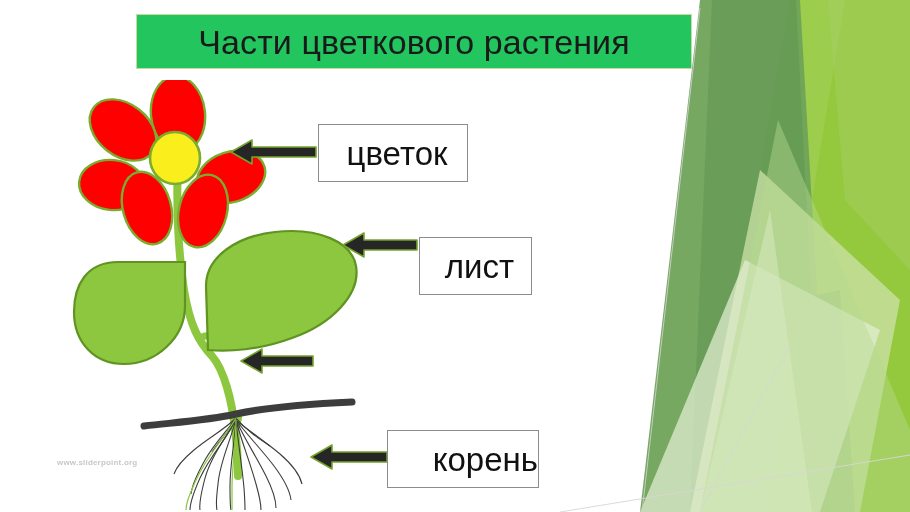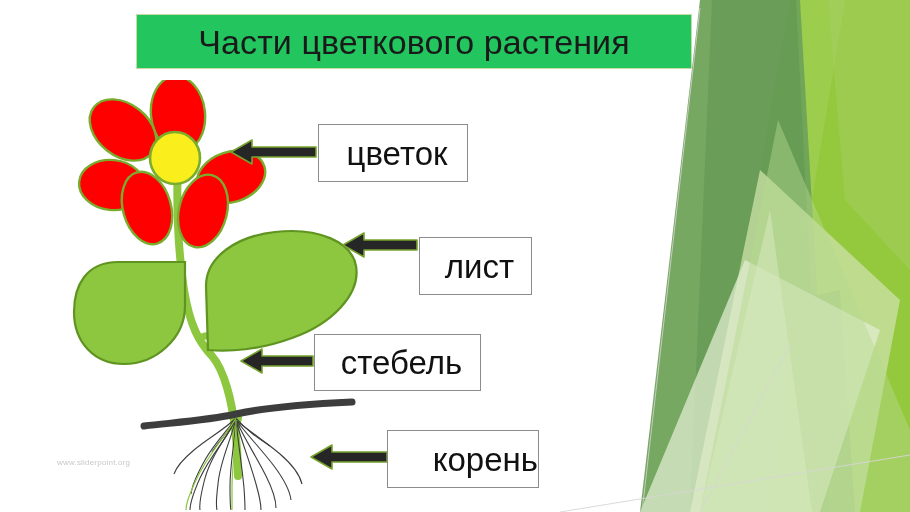--- a/index.html
+++ b/index.html
@@ -90,20 +90,21 @@
 
   
   #watermark {
     position: absolute;
     left: 57px;
     top: 458px;
     font-size: 8px;
     color: #C8C8C8;
     letter-spacing: 0.2px;
     white-space: nowrap;
+    font-weight: bold;
   }
 </style>
 </head>
 <body>
 
 <div id="slide">
 
   <svg id="bg-decor" viewBox="0 0 910 512">
 
     <polygon points="845,0 910,0 910,512 760,512" fill="#95C93D"></polygon>
@@ -192,22 +193,19 @@
   <svg class="arrow-svg" id="arrow-root" width="82" height="26" viewBox="0 0 82 26">
     <path d="M 79 8 L 79 18 L 24 18 L 24 25 L 3 13 L 24 1 L 24 8 Z" fill="#262626" stroke="#76A22E" stroke-width="1.6" stroke-linejoin="round"></path>
   </svg>
 
   <div class="label-box" id="label-flower">
     <span class="label-text">цветок</span>
   </div>
   <div class="label-box" id="label-leaf">
     <span class="label-text">лист</span>
   </div>
-  <div class="label-box" id="label-stem">
-    <span class="label-text">стебель</span>
-  </div>
   <div class="label-box" id="label-root">
     <span class="label-text">корень</span>
   </div>
 
   <div id="watermark">www.sliderpoint.org</div>
 
 </div>
 
 </body></html>

